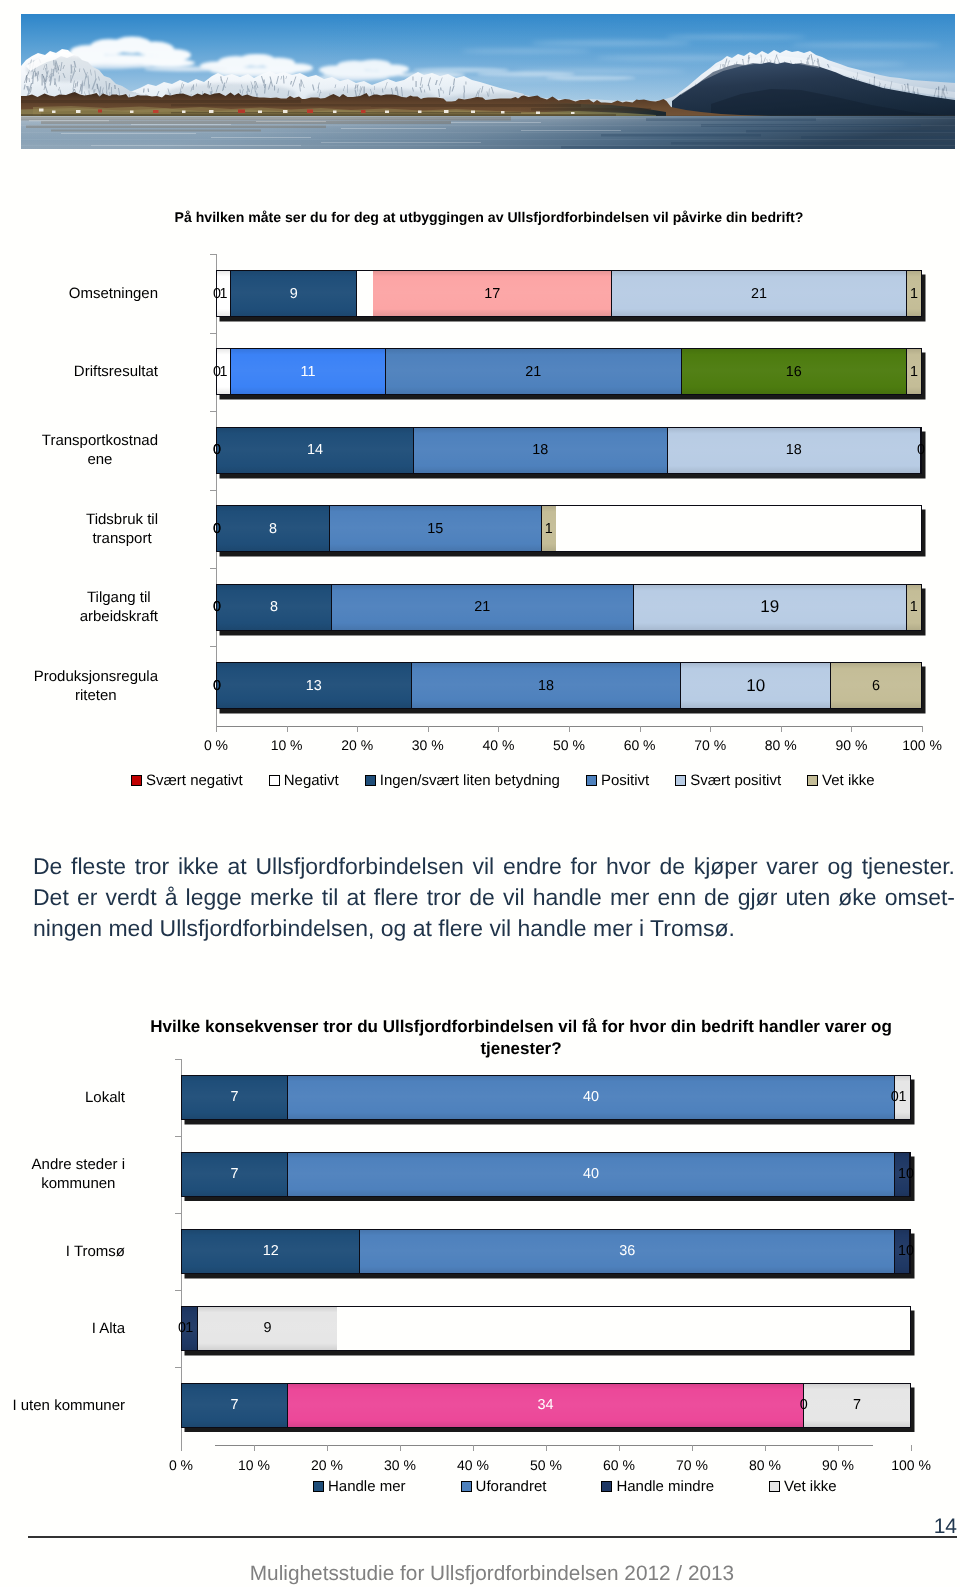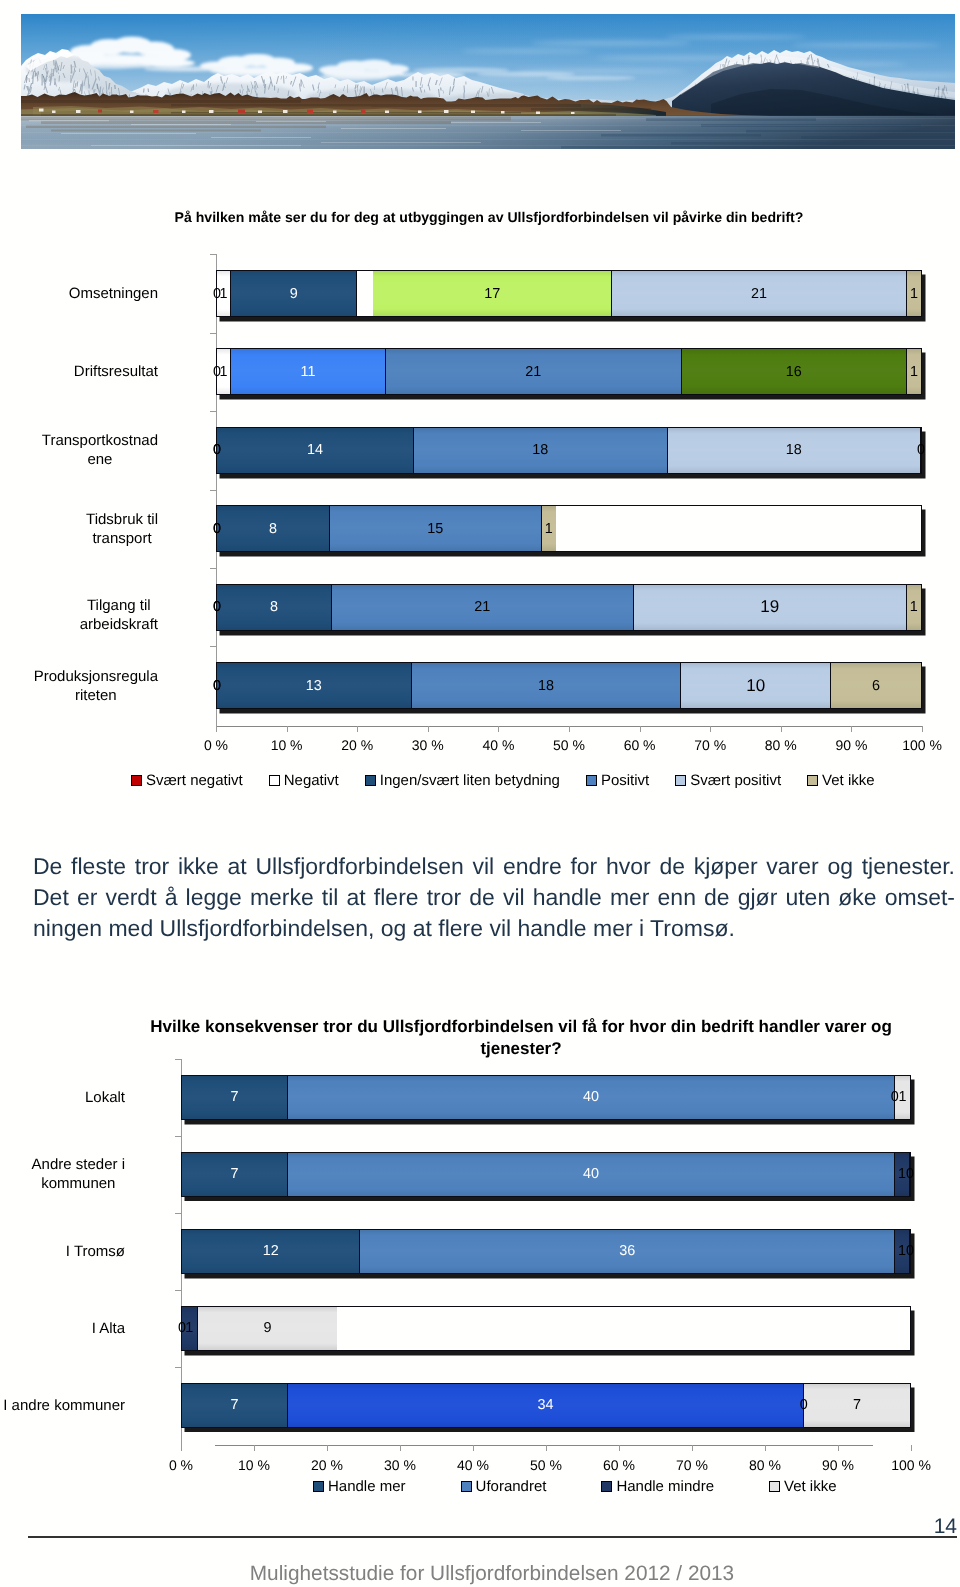--- a/index.html
+++ b/index.html
@@ -364,21 +364,21 @@
         <div class="bar-inner" style="width: 706px;">
           <div class="seg" style="width: 0px; background: rgb(192, 0, 0); border-right: none;">
             <span style="color: rgb(0, 0, 0); font-size: 14.4px; position: absolute; left: 50%; top: 50%; transform: translate(-50%, -50%);">0</span>
           </div>
           <div class="seg" style="width: 14.4082px; background: rgb(255, 255, 255);">
             <span style="color: rgb(0, 0, 0); font-size: 14.4px;">1</span>
           </div>
           <div class="seg" style="width: 129.673px; background: rgb(31, 78, 121);">
             <span style="color: rgb(255, 255, 255); font-size: 14.4px;">9</span>
           </div>
-          <div class="seg" style="width: 244.939px; background: #bef264; margin-left: 16px;">
+          <div class="seg" style="width: 244.939px; background: #fca5a5; margin-left: 16px;">
             <span style="color: rgb(0, 0, 0); font-size: 14.4px;">17</span>
           </div>
           <div class="seg" style="width: 302.571px; background: rgb(184, 204, 228);">
             <span style="color: rgb(0, 0, 0); font-size: 14.4px;">21</span>
           </div>
           <div class="seg" style="width: 14.4082px; background: rgb(196, 189, 151);">
             <span style="color: rgb(0, 0, 0); font-size: 14.4px;">1</span>
           </div>
         </div>
       </div>
@@ -461,21 +461,21 @@
             <span style="color: rgb(0, 0, 0); font-size: 14.4px;">15</span>
           </div>
           <div class="seg" style="width: 14.12px; background: rgb(196, 189, 151);">
             <span style="color: rgb(0, 0, 0); font-size: 14.4px;">1</span>
           </div>
         </div>
       </div>
       <div class="tick" style="left: 210px; top: 567.9px; height: 1px; width: 6px;"></div>
       <div class="cat-label" style="left: -142px; top: 588.1px; width: 300px; line-height: 19px; font-size: 15px;">
         <div>
-          <div style="white-space: nowrap; margin-top: 8px;">Tilgang til</div>
+          <div style="white-space: nowrap;">Tilgang til</div>
           <div style="white-space: nowrap;">arbeidskraft</div>
         </div>
       </div>
       <div class="bar-row" style="left: 216px; top: 583.6px; width: 706px; height: 47px;">
         <div class="bar-inner" style="width: 706px;">
           <div class="seg" style="width: 0px; background: rgb(192, 0, 0); border-right: none;">
             <span style="color: rgb(0, 0, 0); font-size: 14.4px; position: absolute; left: 50%; top: 50%; transform: translate(-50%, -50%);">0</span>
           </div>
           <div class="seg" style="width: 0px; background: rgb(255, 255, 255); border-right: none;">
             <span style="color: rgb(0, 0, 0); font-size: 14.4px; position: absolute; left: 50%; top: 50%; transform: translate(-50%, -50%);">0</span>
@@ -661,29 +661,29 @@
             <span style="color: rgb(0, 0, 0); font-size: 14.4px;">1</span>
           </div>
           <div class="seg" style="width: 139.787px; background: rgb(230, 230, 230);">
             <span style="color: rgb(0, 0, 0); font-size: 14.4px;">9</span>
           </div>
         </div>
       </div>
       <div class="tick" style="left: 175px; top: 1366.5px; height: 1px; width: 6px;"></div>
       <div class="cat-label" style="left: -175px; top: 1395.5px; width: 300px; line-height: 19px; font-size: 15px;">
         <div>
-          <div style="white-space: nowrap;">I andre kommuner</div>
+          <div style="white-space: nowrap;">I uten kommuner</div>
         </div>
       </div>
       <div class="bar-row" style="left: 181px; top: 1382.5px; width: 730px; height: 45px;">
         <div class="bar-inner" style="width: 730px;">
           <div class="seg" style="width: 106.458px; background: rgb(31, 78, 121);">
             <span style="color: rgb(255, 255, 255); font-size: 14.4px;">7</span>
           </div>
-          <div class="seg" style="width: 517.083px; background: #1d4ed8;">
+          <div class="seg" style="width: 517.083px; background: #ec4899;">
             <span style="color: rgb(255, 255, 255); font-size: 14.4px;">34</span>
           </div>
           <div class="seg" style="width: 0px; background: rgb(31, 56, 100); border-right: none;">
             <span style="color: rgb(0, 0, 0); font-size: 14.4px; position: absolute; left: 50%; top: 50%; transform: translate(-50%, -50%);">0</span>
           </div>
           <div class="seg" style="width: 106.458px; background: rgb(230, 230, 230);">
             <span style="color: rgb(0, 0, 0); font-size: 14.4px;">7</span>
           </div>
         </div>
       </div>

